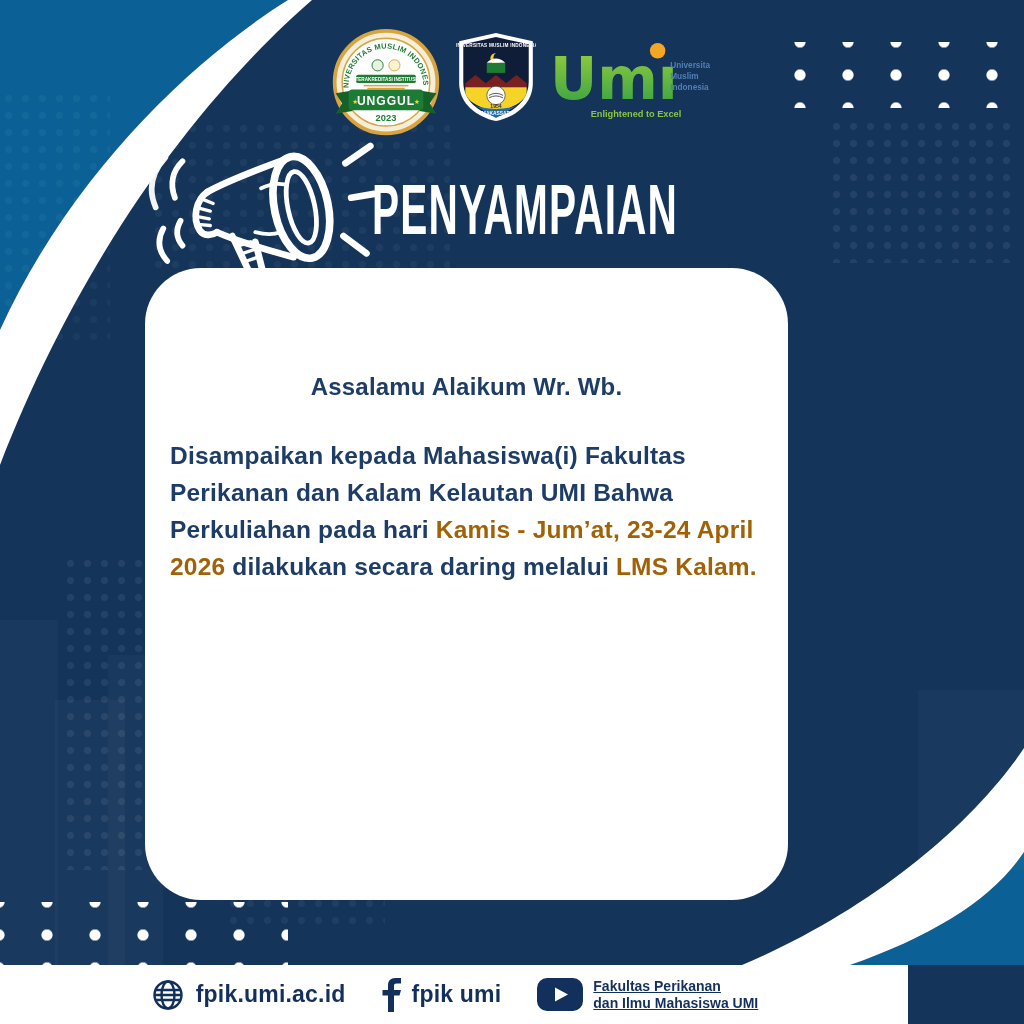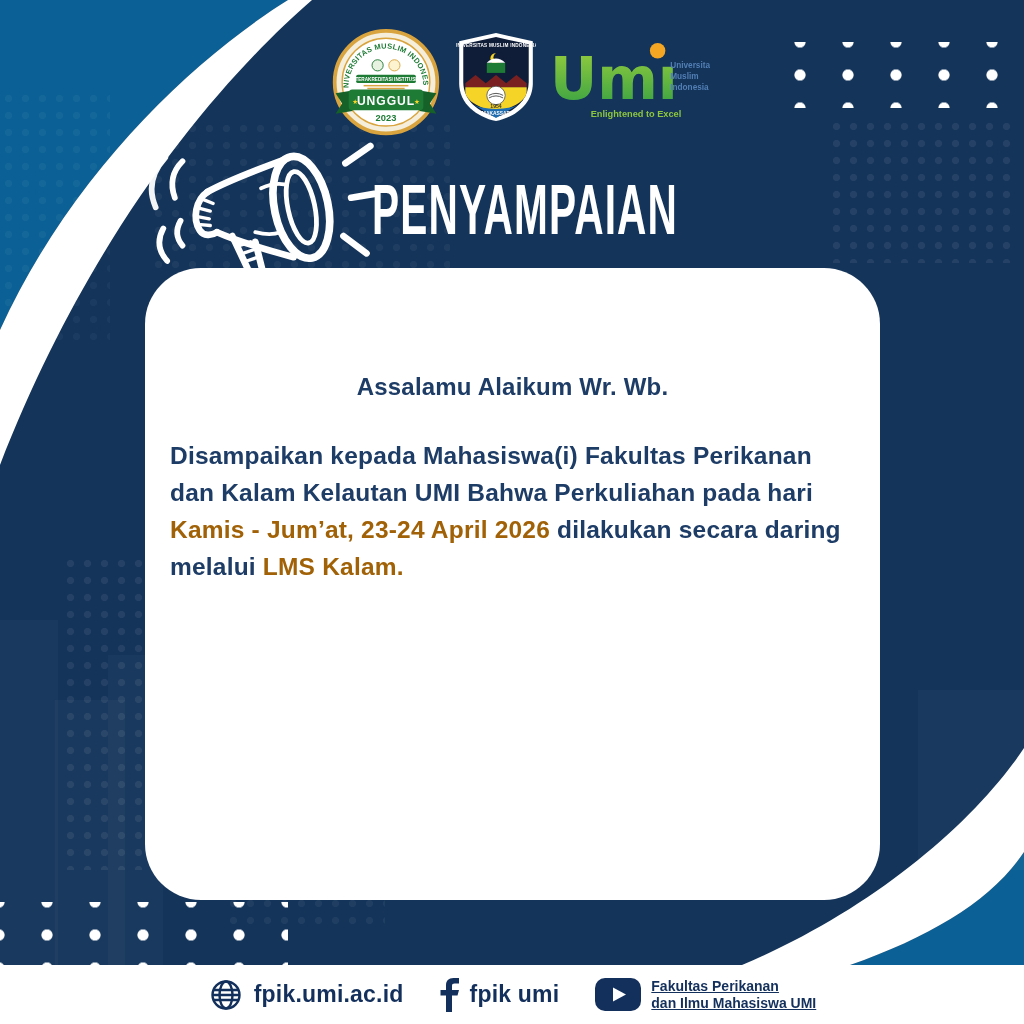--- a/index.html
+++ b/index.html
@@ -30,32 +30,32 @@
   .logo-row{left:330px;top:28px;display:flex;gap:14px;align-items:flex-start;}
   
   .mega{left:148px;top:128px;width:230px;height:150px;}
   .title{
     left:372px;top:170px;color:#ffffff;font-weight:bold;font-size:70px;
     letter-spacing:2px;transform:scaleX(0.58);transform-origin:left top;
     white-space:nowrap;
   }
   
   .card{
-    left:145px;top:268px;width:735px;height:632px;background:#ffffff;
+    left:145px;top:268px;width:643px;height:632px;background:#ffffff;
     border-radius:56px;box-sizing:border-box;padding:100px 25px 0 25px;
     color:#1d3c66;font-weight:bold;font-size:24.5px;line-height:37px;
     letter-spacing:0.2px;
   }
   .greeting{text-align:center;margin:0 0 32px 0;font-size:24px;}
   .para{margin:0 0 42px 0;}
   .hl{color:#a16207;}
   .pline{display:block;}
   
   .footer{
-    left:0;top:965px;width:1024px;height:59px;background:#ffffff;
+    left:0;top:965px;width:908px;height:59px;background:#ffffff;
     display:flex;align-items:center;justify-content:center;gap:36px;
     color:#13305c;
   }
   .f-item{display:flex;align-items:center;gap:10px;}
   .f-label{font-weight:bold;font-size:23px;letter-spacing:0.2px;}
   .yt-text{font-weight:bold;font-size:14px;line-height:17px;text-decoration:underline;}
 </style>
 </head>
 <body>
 

